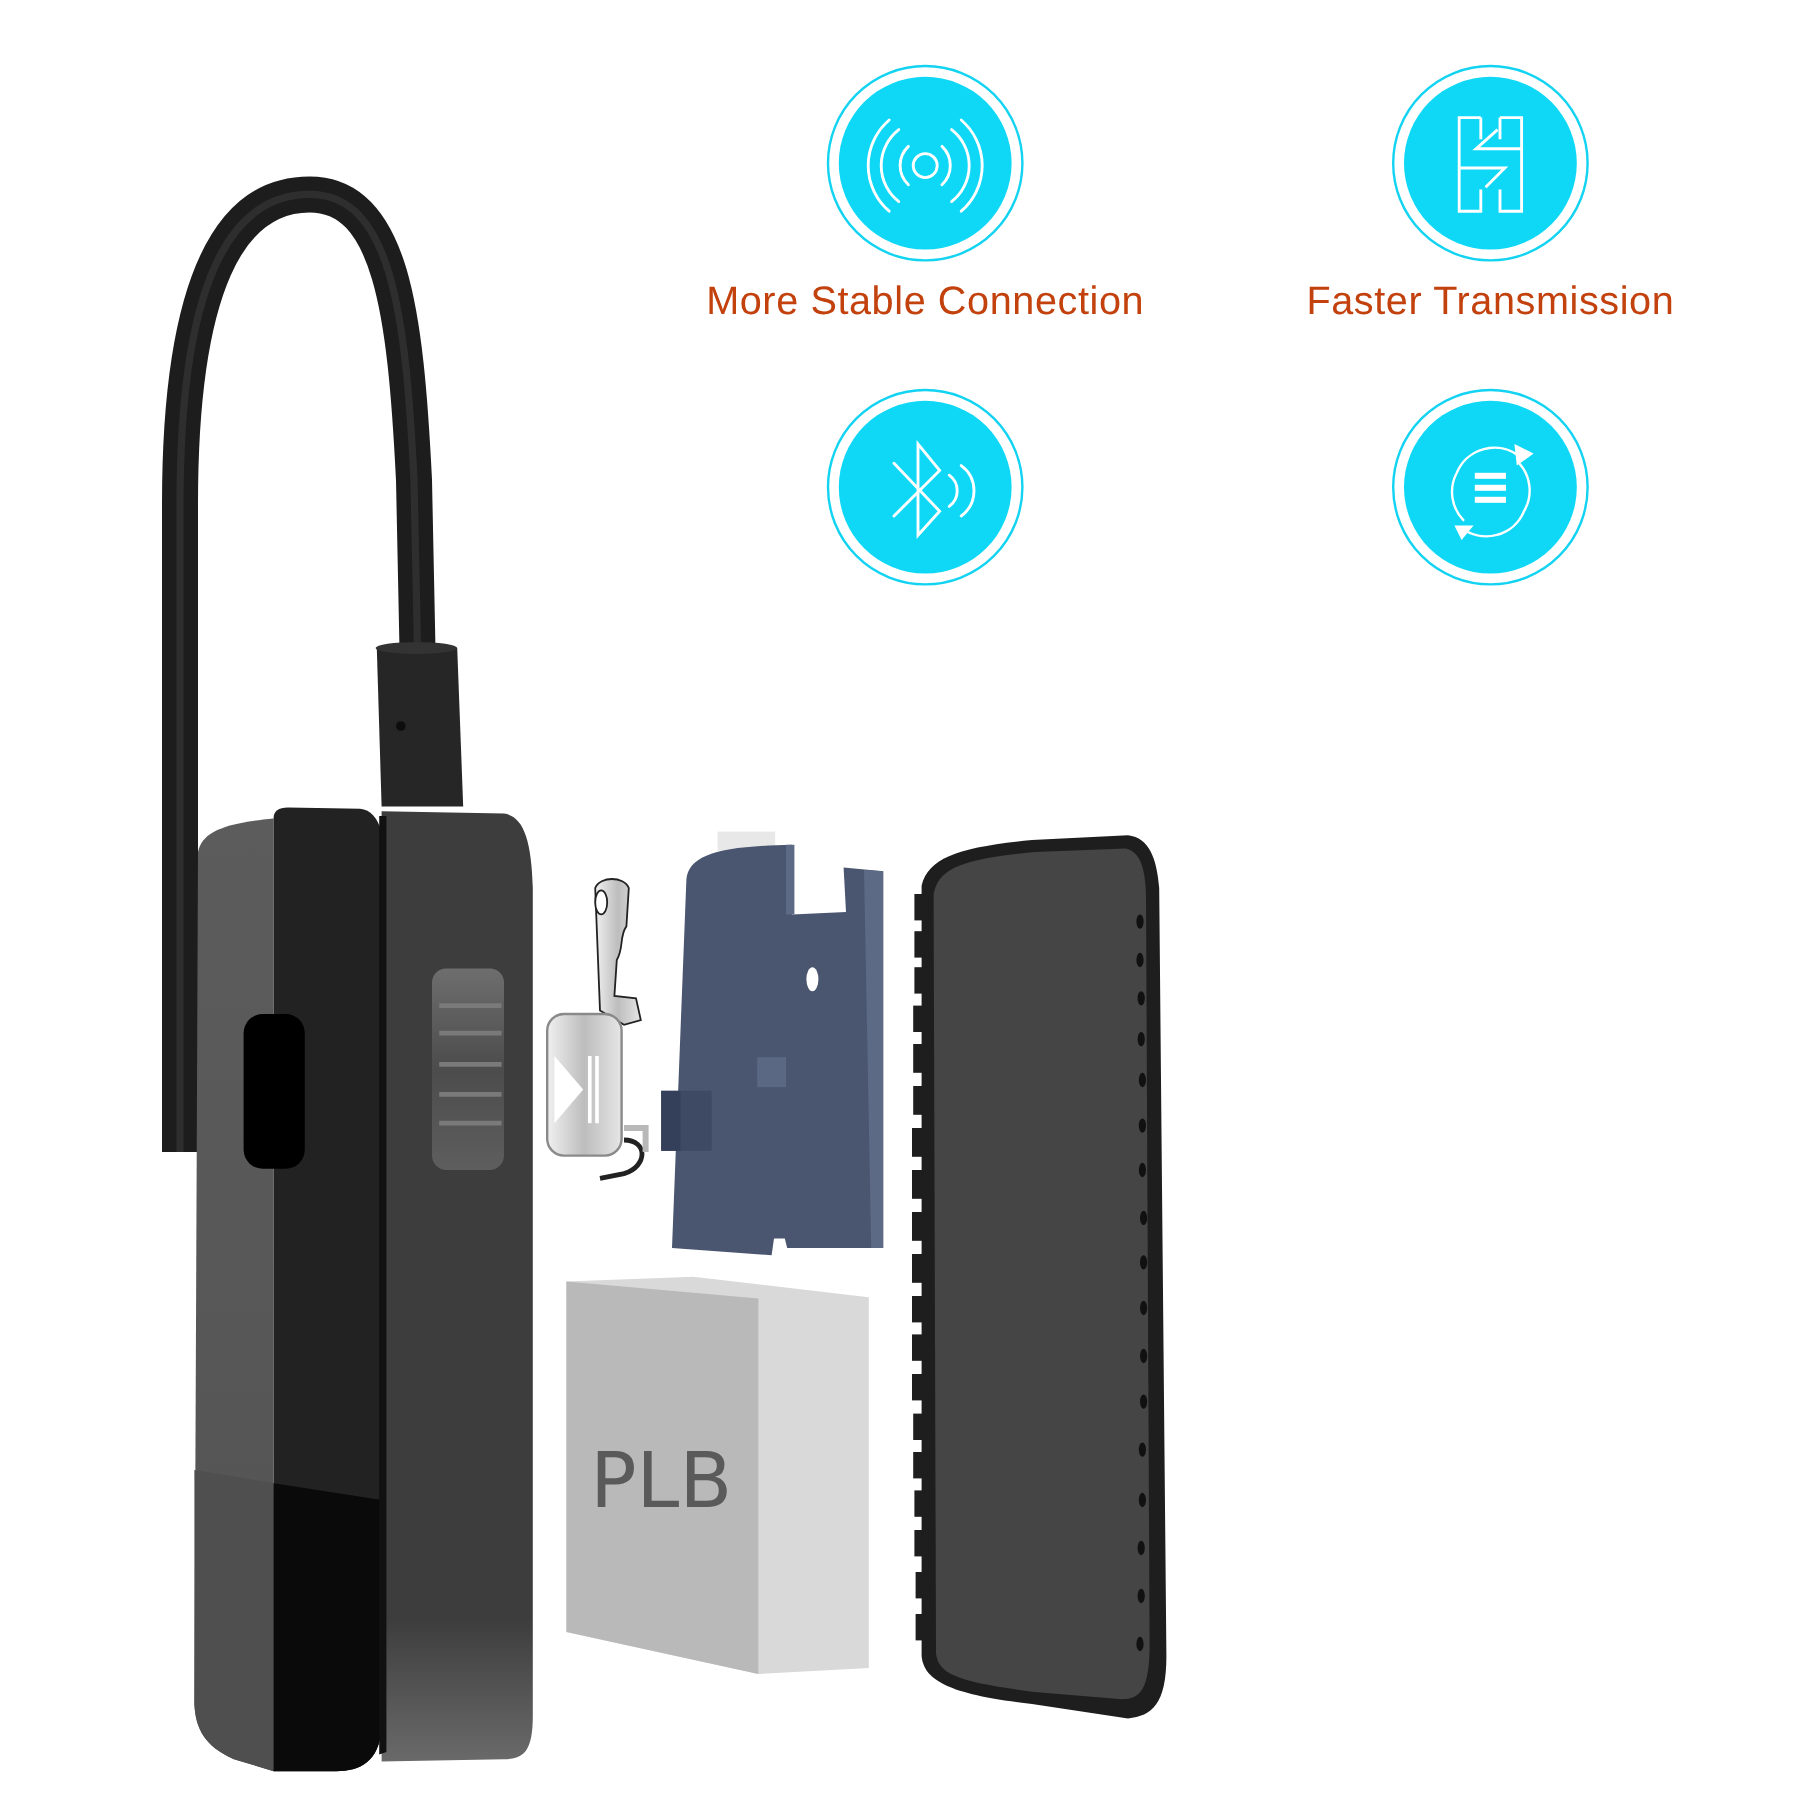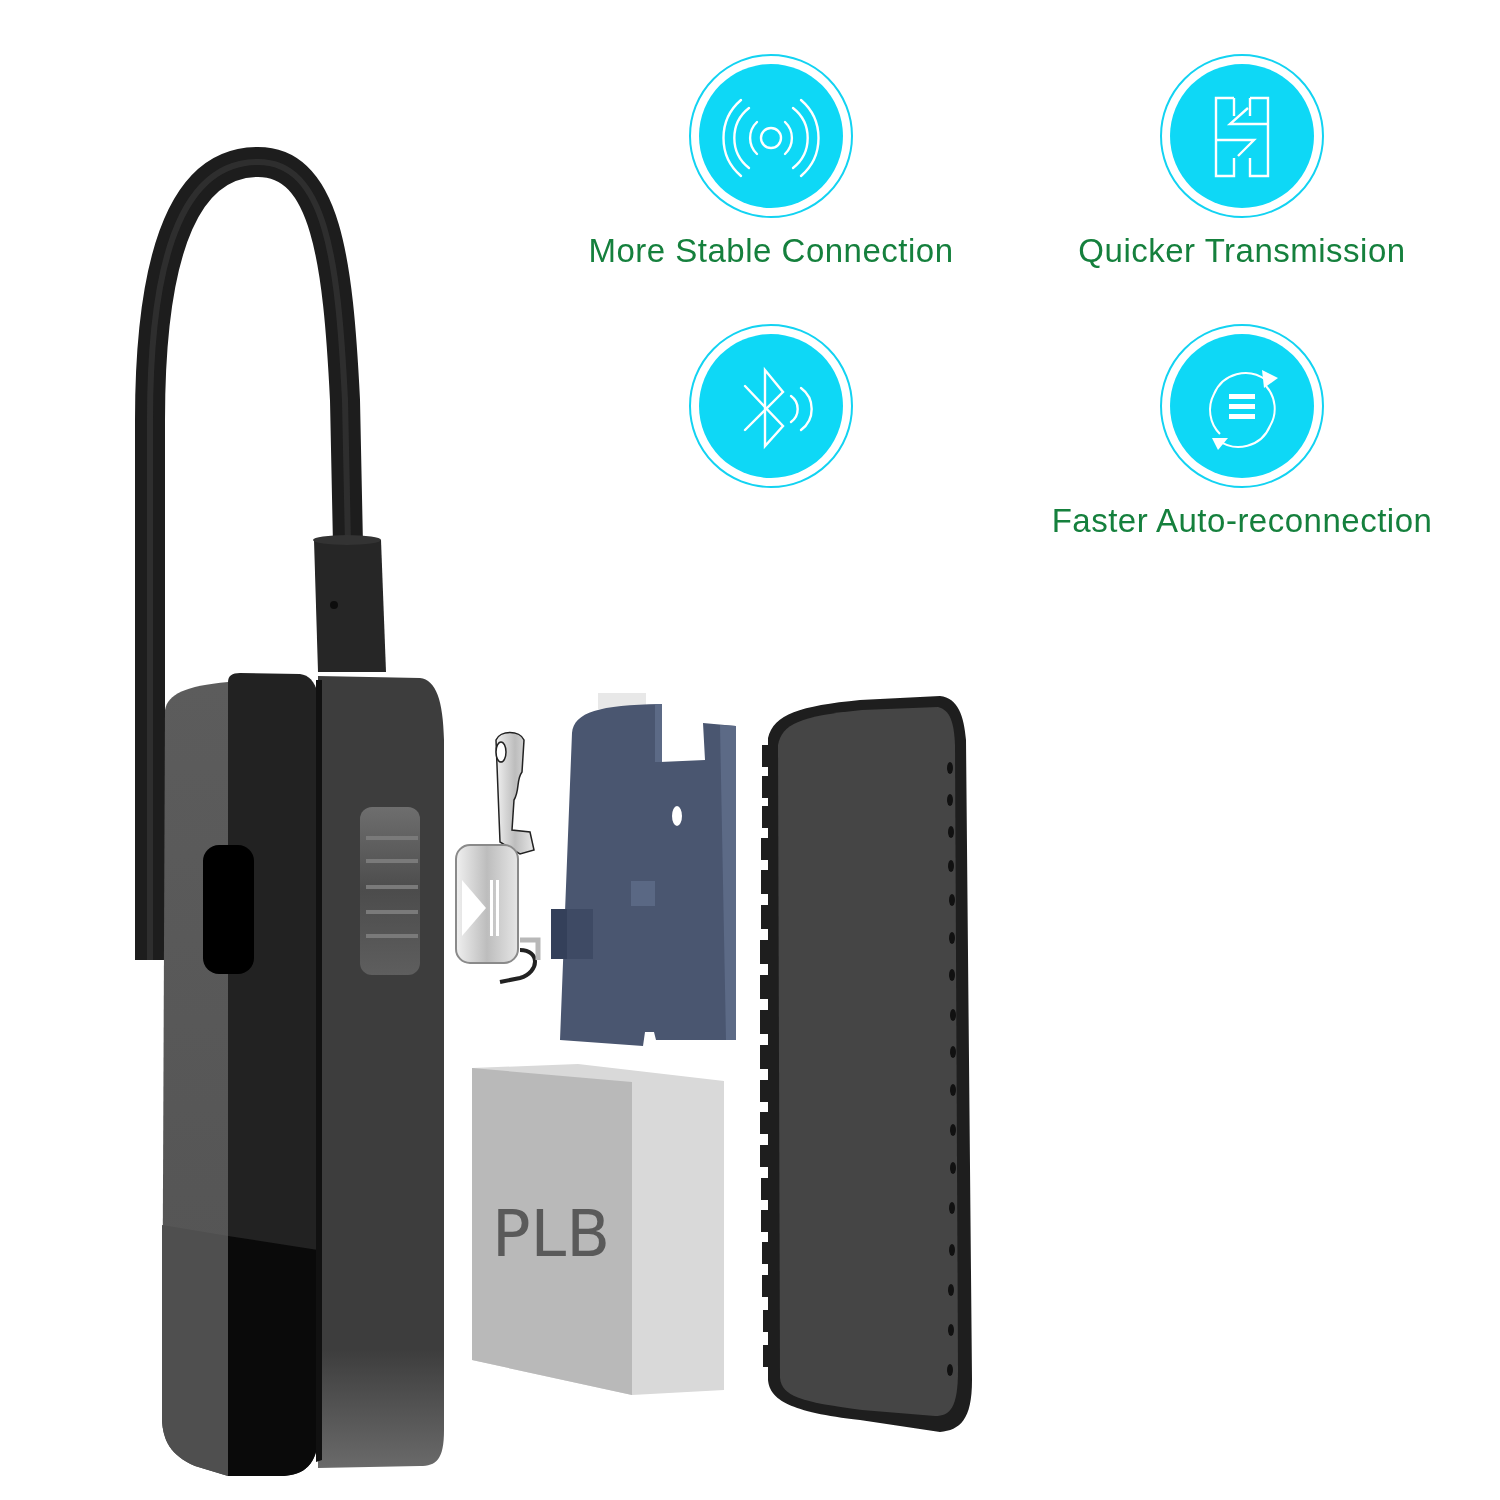--- a/index.html
+++ b/index.html
@@ -3,21 +3,21 @@
   <meta charset="utf-8">
   <style>
     html, body { margin: 0; padding: 0; background: #ffffff; }
     body { width: 1500px; height: 1500px; position: relative; overflow: hidden; font-family: "Liberation Sans", sans-serif; }
 
     
     .feature { position: absolute; width: 440px; text-align: center; }
     .badge { position: relative; width: 164px; height: 164px; margin: 0 auto; border-radius: 50%; border: 2px solid #12d3f2; box-sizing: border-box; background: #fff; }
     .badge .disc { position: absolute; left: 8px; top: 8px; width: 144px; height: 144px; border-radius: 50%; background: #0ed8f6; }
     .badge svg { position: absolute; left: 8px; top: 8px; width: 144px; height: 144px; }
-    .feature-label { display: block; margin-top: 14px; font-size: 33px; letter-spacing: 0.5px; color: #15803d; white-space: nowrap; font-family: "Liberation Sans", sans-serif; }
+    .feature-label { display: block; margin-top: 14px; font-size: 33px; letter-spacing: 0.5px; color: #c2410c; white-space: nowrap; font-family: "Liberation Sans", sans-serif; }
 
     
     .illustration { position: absolute; left: 0; top: 0; width: 1500px; height: 1500px; }
   </style>
 </head>
 <body>
 
 <div class="feature" style="left:551px; top:54px;">
   <div class="badge">
     <div class="disc"></div>
@@ -39,21 +39,21 @@
     <div class="disc"></div>
     <svg viewBox="0 0 144 144" fill="none" stroke="#ffffff" stroke-width="2.4" stroke-linejoin="miter">
       <path d="M64 34 H46 V112 H64 V94"></path>
       <path d="M64 34 V52"></path>
       <path d="M80 34 H98 V112 H80 V94"></path>
       <path d="M80 34 V52"></path>
       <path d="M98 60 H60 L78 44"></path>
       <path d="M46 76 H84 L68 92"></path>
     </svg>
   </div>
-  <span class="feature-label">Quicker Transmission</span>
+  <span class="feature-label">Faster Transmission</span>
 </div>
 
 <div class="feature" style="left:551px; top:324px;">
   <div class="badge">
     <div class="disc"></div>
     <svg viewBox="0 0 144 144" fill="none" stroke="#ffffff" stroke-width="2.4" stroke-linejoin="miter" stroke-linecap="round">
       <path d="M46 52 L84 92 L66 112 V36 L84 58 L46 96"></path>
       <path d="M92 62 A16 16 0 0 1 92 88"></path>
       <path d="M102 54 A26 26 0 0 1 102 96"></path>
     </svg>
@@ -66,21 +66,20 @@
     <svg viewBox="0 0 144 144" fill="none" stroke="#ffffff" stroke-width="2">
       <path d="M96 46 A34 34 0 0 0 44 60 A34 34 0 0 0 50 100"></path>
       <path d="M48 106 A34 34 0 0 0 100 92 A34 34 0 0 0 96 52"></path>
       <polygon points="92,36 108,44 94,54" fill="#ffffff" stroke="none"></polygon>
       <polygon points="42,104 58,104 48,116" fill="#ffffff" stroke="none"></polygon>
       <rect x="59" y="60" width="26" height="5" fill="#ffffff" stroke="none"></rect>
       <rect x="59" y="70" width="26" height="5" fill="#ffffff" stroke="none"></rect>
       <rect x="59" y="80" width="26" height="5" fill="#ffffff" stroke="none"></rect>
     </svg>
   </div>
-  <span class="feature-label">Faster Auto-reconnection</span>
 </div>
 
 <svg class="illustration" viewBox="0 0 1500 1500">
   <defs>
     <linearGradient id="cableGrad" x1="0" x2="1" y1="0" y2="0">
       <stop offset="0" stop-color="#1b1b1b"></stop>
       <stop offset="0.5" stop-color="#3a3a3a"></stop>
       <stop offset="1" stop-color="#1b1b1b"></stop>
     </linearGradient>
     <linearGradient id="sideGrad" x1="0" x2="0" y1="0" y2="1">

